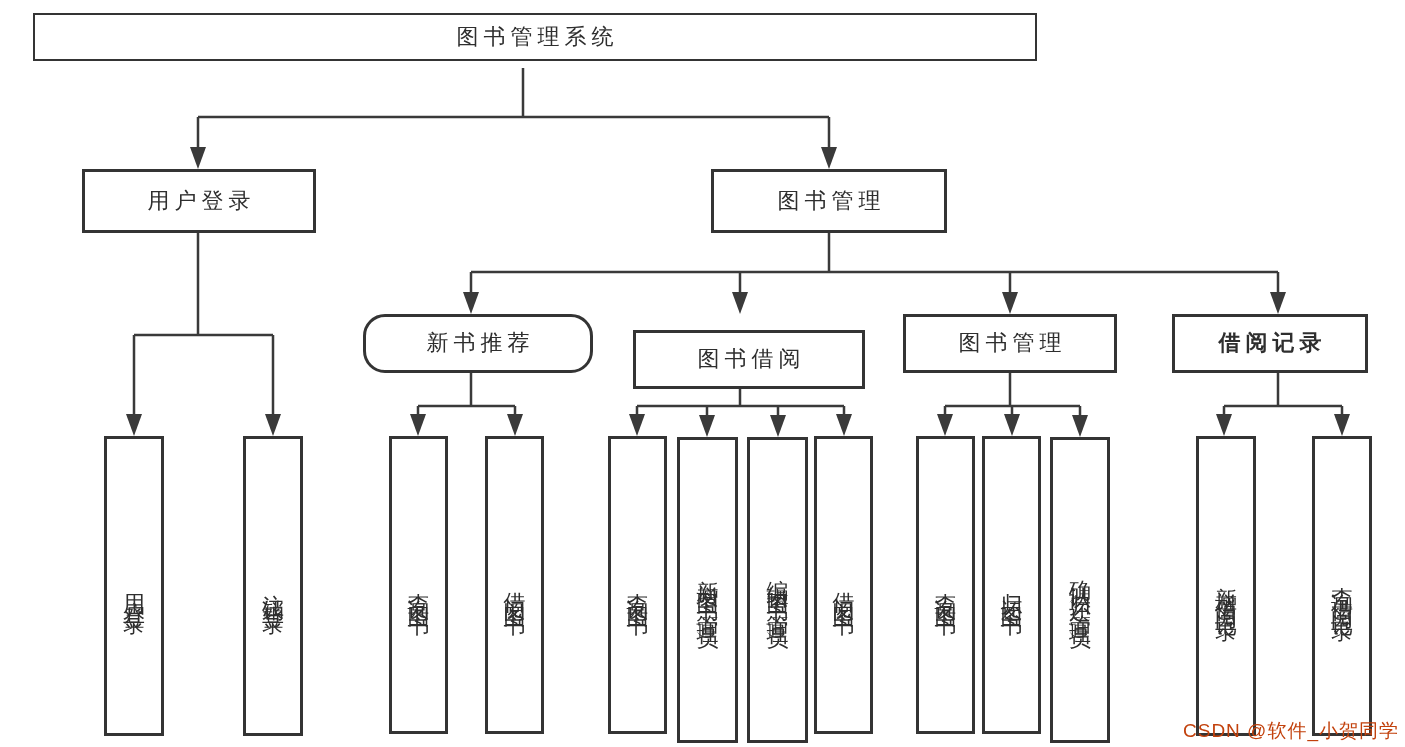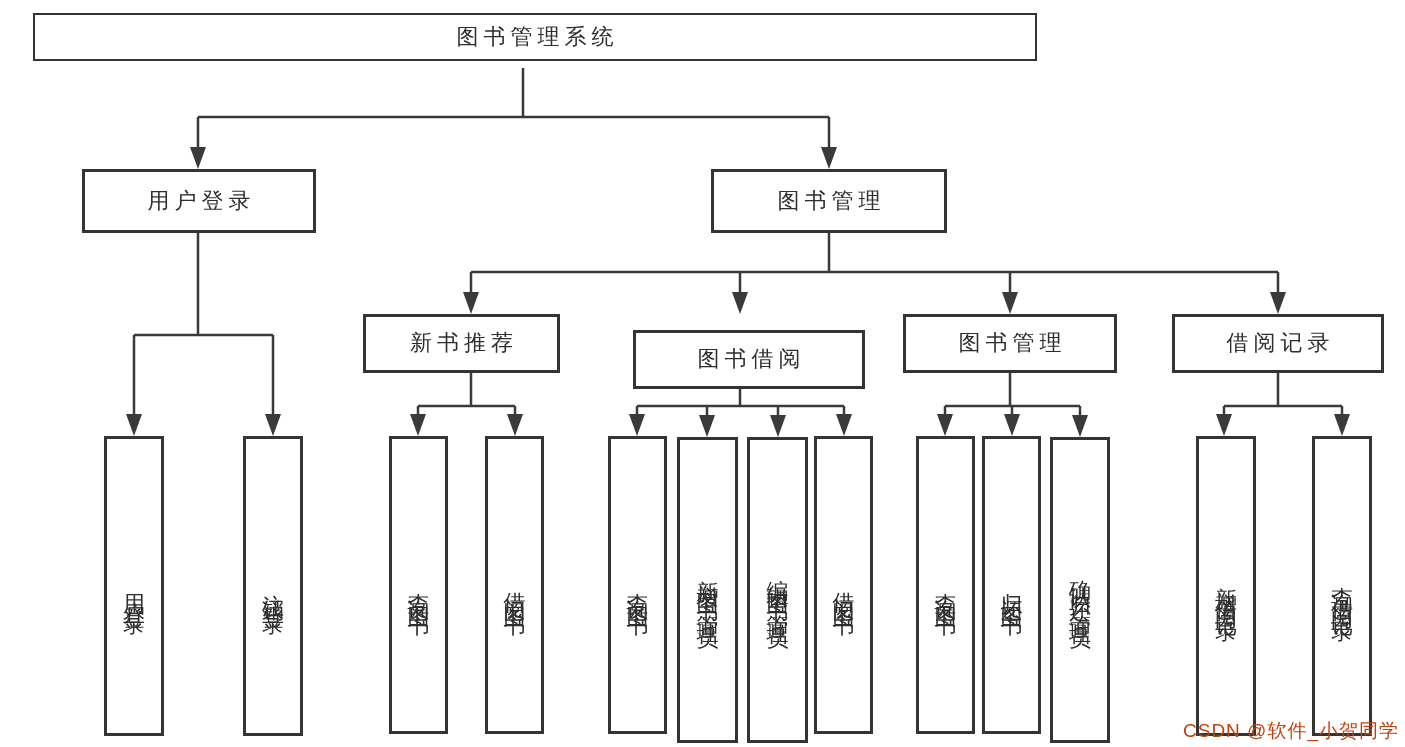--- a/index.html
+++ b/index.html
@@ -101,30 +101,30 @@
     <span class="hlabel">图书管理系统</span>
   </div>
 
   <div class="node" style="left:82px; top:169px; width:234px; height:64px;">
     <span class="hlabel">用户登录</span>
   </div>
   <div class="node" style="left:711px; top:169px; width:236px; height:64px;">
     <span class="hlabel">图书管理</span>
   </div>
 
-  <div class="node" style="left:363px; top:314px; width:197px; height:59px;">
+  <div class="node" style="left:363px; top:314px; width:230px; height:59px;border-radius:22px;">
     <span class="hlabel">新书推荐</span>
   </div>
   <div class="node" style="left:633px; top:330px; width:232px; height:59px;">
     <span class="hlabel">图书借阅</span>
   </div>
   <div class="node" style="left:903px; top:314px; width:214px; height:59px;">
     <span class="hlabel">图书管理</span>
   </div>
-  <div class="node" style="left:1172px; top:314px; width:212px; height:59px;">
+  <div class="node" style="left:1172px; top:314px; width:196px; height:59px;font-weight:bold;">
     <span class="hlabel">借阅记录</span>
   </div>
 
   <div class="node" style="left:104px; top:436px; width:60px; height:300px;">
     <span class="vlabel">用户登录</span>
   </div>
   <div class="node" style="left:243px; top:436px; width:60px; height:300px;">
     <span class="vlabel">注销登录</span>
   </div>
 

